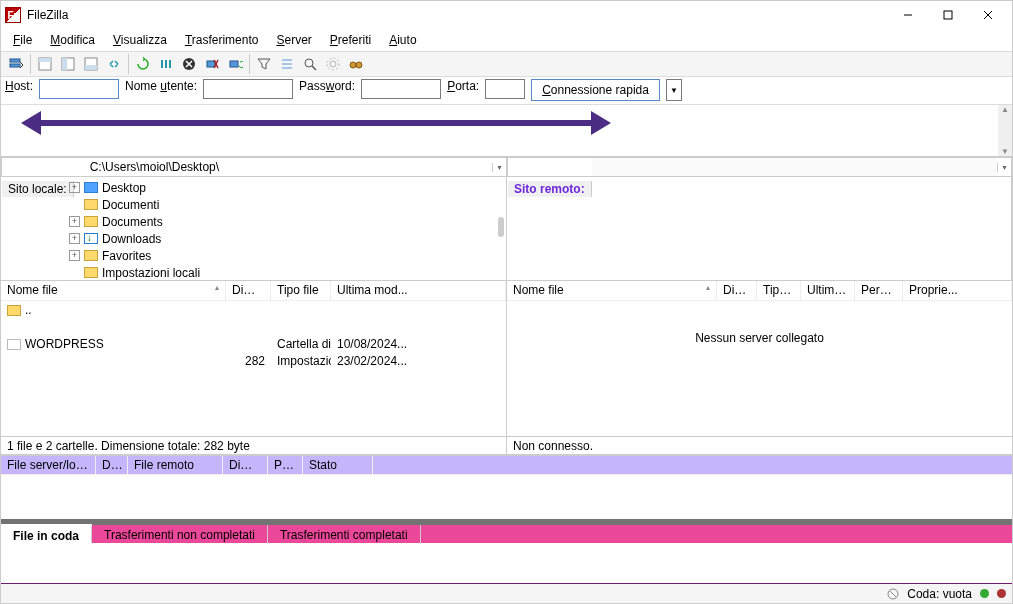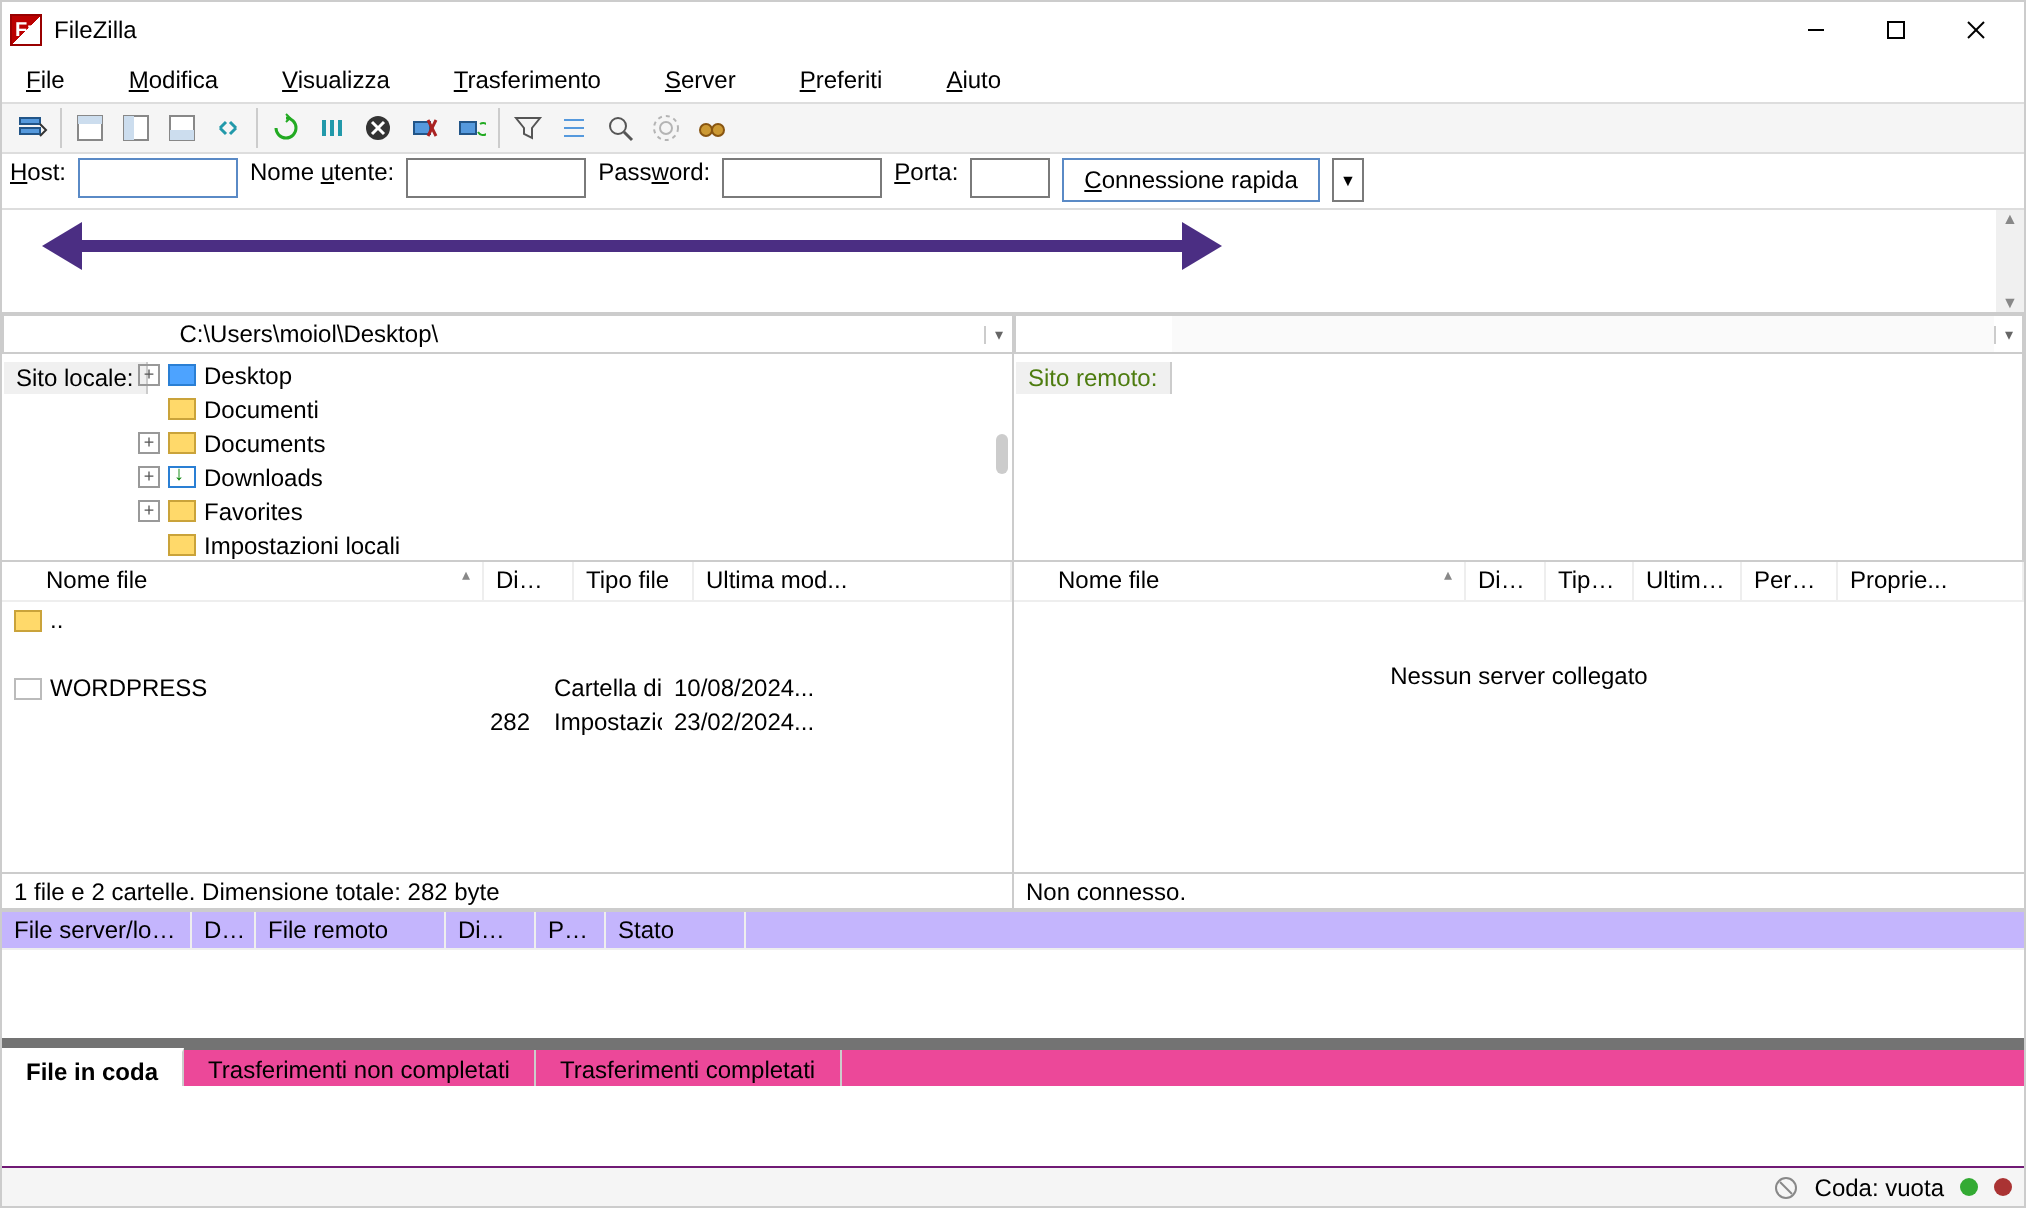--- a/index.html
+++ b/index.html
@@ -2,21 +2,21 @@
 <html><head>
 <meta charset="utf-8">
 <style>
 * { box-sizing: border-box; margin: 0; padding: 0; font-family: "Segoe UI", Tahoma, sans-serif; font-size: 12px; }
 body { background: #fff; width: 1013px; height: 604px; overflow: hidden; display: flex; flex-direction: column; border: 1px solid #ccc; }
 .titlebar { height: 28px; display: flex; align-items: center; padding: 0 4px; background: #fff; }
 .titlebar .app-icon { width: 16px; height: 16px; background: linear-gradient(135deg,#b00 50%,#fff 50%); border: 1px solid #900; margin-right: 6px; font-size: 10px; color: #fff; font-weight: bold; display: flex; align-items: center; justify-content: center; }
 .titlebar .title { flex: 1; font-size: 12px; }
 .win-btns { display: flex; }
 .win-btn { width: 40px; height: 28px; display: flex; align-items: center; justify-content: center; cursor: pointer; }
-.menubar { height: 22px; display: flex; align-items: center; padding: 0 4px; background: #fff; gap: 16px; }
+.menubar { height: 22px; display: flex; align-items: center; padding: 0 4px; background: #fff; gap: 2px; }
 .menuitem { padding: 2px 8px; cursor: pointer; }
 .menuitem u { text-decoration: underline; }
 .toolbar { height: 26px; display: flex; align-items: center; padding: 2px 4px; background: #f5f5f5; border-top: 1px solid #ddd; border-bottom: 1px solid #ddd; gap: 1px; }
 .tb-btn { width: 22px; height: 22px; display: flex; align-items: center; justify-content: center; cursor: pointer; border: 1px solid transparent; }
 .tb-sep { width: 1px; height: 20px; background: #ccc; margin: 0 2px; }
 .quickconnect { height: 28px; display: flex; padding: 2px 4px; gap: 6px; border-bottom: 1px solid #ddd; }
 .qc-label { font-size: 12px; }
 .qc-input { border: 1px solid #7a7a7a; height: 20px; padding: 0 4px; font-size: 12px; }
 .qc-input.host { width: 80px; border-color: #5a8ac6; }
 .qc-input.user { width: 90px; }
@@ -24,38 +24,38 @@
 .qc-input.port { width: 40px; }
 .qc-btn { border: 1px solid #5a8ac6; background: #fff; height: 22px; padding: 0 10px; cursor: pointer; font-size: 12px; }
 .qc-drop { border: 1px solid #7a7a7a; background: #fff; width: 16px; height: 22px; display: flex; align-items: center; justify-content: center; cursor: pointer; font-size: 8px; }
 .logpane { height: 52px; background: #fff; border-bottom: 1px solid #ccc; position: relative; overflow: hidden; }
 .arrow-overlay { position: absolute; top: 0; left: 20px; width: 590px; height: 36px; pointer-events: none; }
 .scroll-v { position: absolute; right: 0; top: 0; bottom: 0; width: 14px; background: #f0f0f0; display: flex; flex-direction: column; align-items: center; justify-content: space-between; }
 .scroll-v .arr { font-size: 8px; color: #888; }
 .sitesrow { height: 20px; display: flex; }
 .sitebox { display: flex; align-items: center; border: 1px solid #ccc; }
 .sitelabel { background: #f0f0f0; border-right: 1px solid #ccc; padding: 1px 6px; font-size: 12px; margin-top: 44px; }
-.sitelabel.remote { color: #4d7c0f; }
+.sitelabel.remote { color: #6d28d9; font-weight: bold; }
 .sitepath { flex: 1; border: none; height: 18px; padding: 0 16px; font-size: 12px; }
 .sitepath[disabled] { background: #fafafa; }
 .sitedrop { width: 14px; display: flex; align-items: center; justify-content: center; font-size: 8px; cursor: pointer; color: #666; border-left: 1px solid #ccc; }
 .trees { height: 104px; display: flex; border-bottom: 1px solid #ccc; }
 .treepane { border-right: 1px solid #ccc; overflow: hidden; position: relative; }
 .treelist { padding: 2px 0; }
 .treenode { display: flex; align-items: center; height: 17px; padding-left: 60px; gap: 4px; cursor: pointer; }
 .treenode .expander { width: 11px; height: 11px; border: 1px solid #999; display: flex; align-items: center; justify-content: center; font-size: 9px; line-height: 9px; color: #555; margin-left: 8px; }
 .treenode .expander.none { border: none; }
 .treenode .folder { width: 14px; height: 11px; background: #ffd96a; border: 1px solid #caa33a; }
 .treenode .folder.blue { background: #4da3ff; border-color: #2a7fd4; }
 .treenode .folder.dl { background: #fff; border-color: #2a7fd4; position: relative; }
 .treenode .folder.dl::after { content: "↓"; position: absolute; left: 2px; top: -2px; color: green; font-size: 10px; }
 .tree-scroll-thumb { position: absolute; right: 2px; top: 40px; width: 6px; height: 20px; background: #ccc; border-radius: 3px; }
 .filelists { flex: 1; display: flex; border-bottom: 1px solid #ccc; min-height: 0; }
 .flpane { display: flex; flex-direction: column; border-right: 1px solid #ccc; }
-.flheader { height: 20px; display: flex; background: #fff; border-bottom: 1px solid #eee; padding-left: 16px; }
+.flheader { height: 20px; display: flex; background: #fff; border-bottom: 1px solid #eee; }
 .flcol { padding: 2px 6px; font-size: 12px; border-right: 1px solid #eee; overflow: hidden; white-space: nowrap; text-overflow: ellipsis; position: relative; }
 .flcol .sort { position: absolute; right: 6px; top: 2px; font-size: 8px; color: #888; }
 .flbody { flex: 1; overflow: hidden; position: relative; }
 .flrow { display: flex; height: 17px; align-items: center; cursor: pointer; }
 .flcell { padding: 1px 6px; font-size: 12px; overflow: hidden; white-space: nowrap; }
 .flcell.right { text-align: right; }
 .flempty { text-align: center; padding-top: 30px; color: #000; font-size: 12px; }
 .flstatus { height: 18px; border-top: 1px solid #ccc; padding: 1px 6px; font-size: 12px; display: flex; align-items: center; }
 .queueheader { height: 20px; display: flex; background: #c4b5fd; border-bottom: 1px solid #eee; border-top: 1px solid #ccc; }
 .queuebody { height: 44px; background: #fff; }

